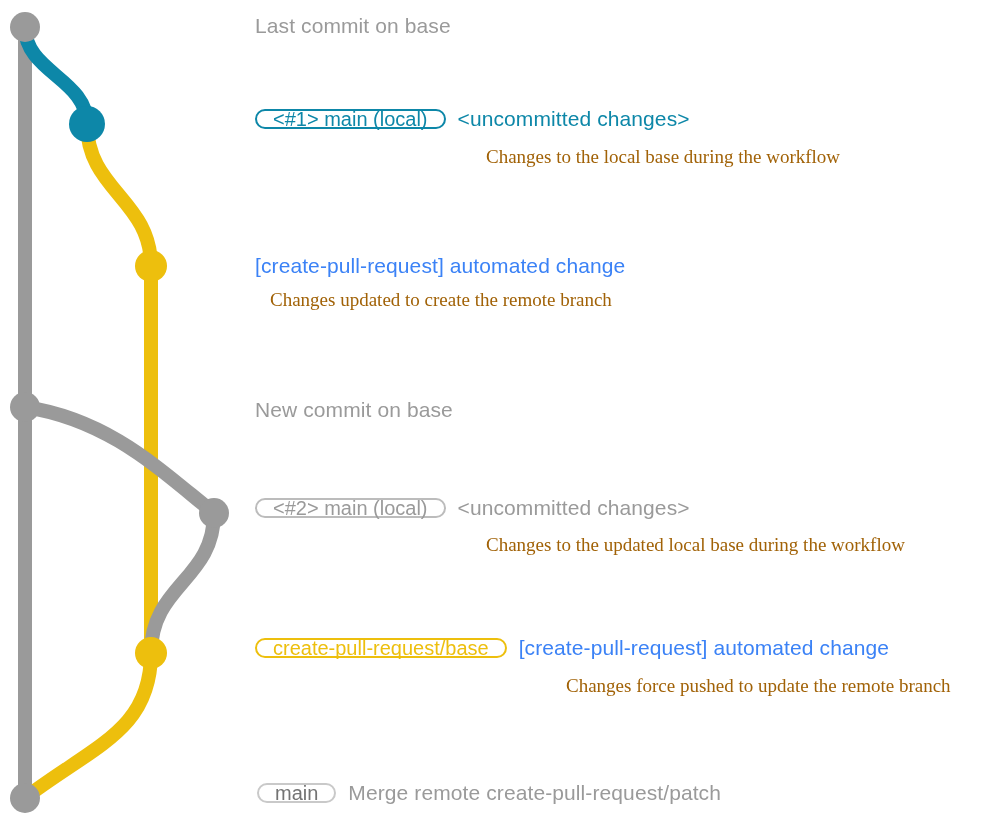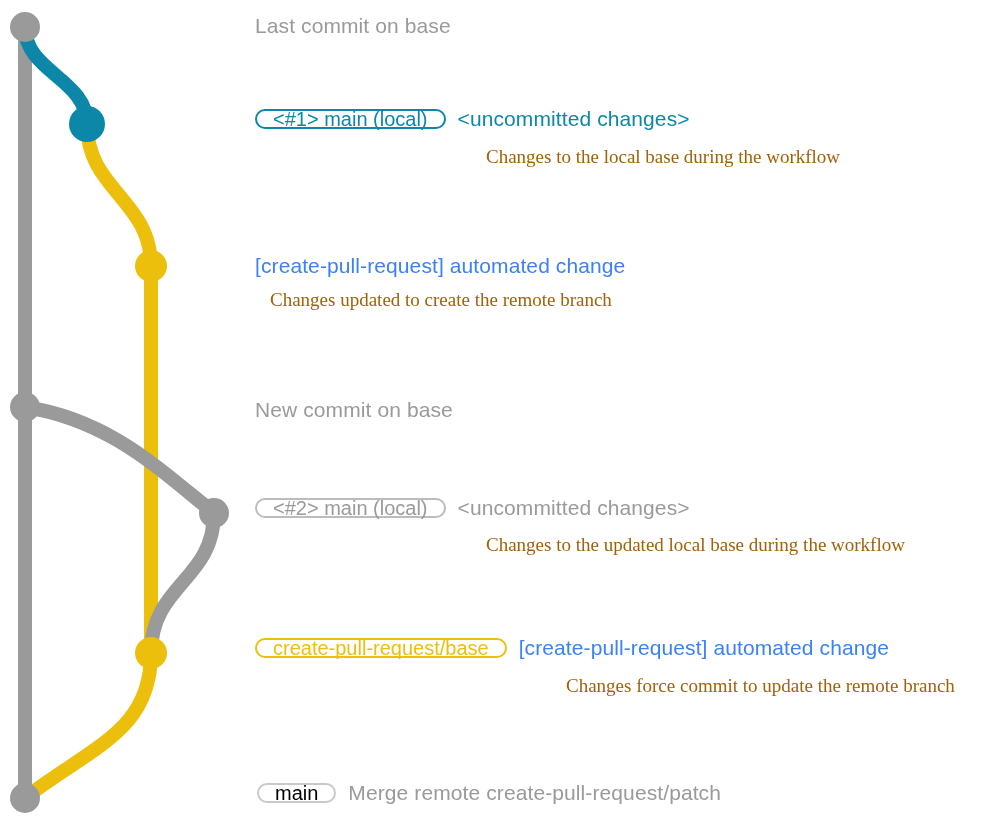--- a/index.html
+++ b/index.html
@@ -53,21 +53,21 @@
     border: 2px solid #0d87a8;
     color: #0d87a8;
     font-family: "Liberation Sans", sans-serif;
     font-size: 20px;
     line-height: 1;
     background: #ffffff;
   }
   .pill.teal   { border-color: #0d87a8; color: #0d87a8; }
   .pill.yellow { border-color: #edbf0d; color: #edbf0d; }
   .pill.gray   { border-color: #bcbcbc; color: #9a9a9a; border-width: 2px; }
-  .pill.gray-thin { border-color: #c9c9c9; color: #000000; border-width: 2px; }
+  .pill.gray-thin { border-color: #c9c9c9; color: #737373; border-width: 2px; }
 
   
   .subject {
     font-family: "Liberation Sans", sans-serif;
     font-size: 21px;
     margin-left: 12px;
     white-space: nowrap;
     letter-spacing: 0.1px;
   }
   .subject.teal   { color: #0d87a8; }
@@ -136,20 +136,20 @@
   <div class="annot" style="left:255px; top:496px;">
     <span class="pill gray">&lt;#2&gt; main (local)</span>
     <span class="subject gray">&lt;uncommitted changes&gt;</span>
   </div>
   <div class="caption" style="left:486px; top:534px;">Changes to the updated local base during the workflow</div>
 
   <div class="annot" style="left:255px; top:636px;">
     <span class="pill yellow">create-pull-request/base</span>
     <span class="subject yellow">[create-pull-request] automated change</span>
   </div>
-  <div class="caption" style="left:566px; top:675px;">Changes force commit to update the remote branch</div>
+  <div class="caption" style="left:566px; top:675px;">Changes force pushed to update the remote branch</div>
 
   <div class="annot" style="left:257px; top:781px;">
     <span class="pill gray-thin">main</span>
     <span class="subject gray">Merge remote create-pull-request/patch</span>
   </div>
 
 </div>
 
 </body></html>

